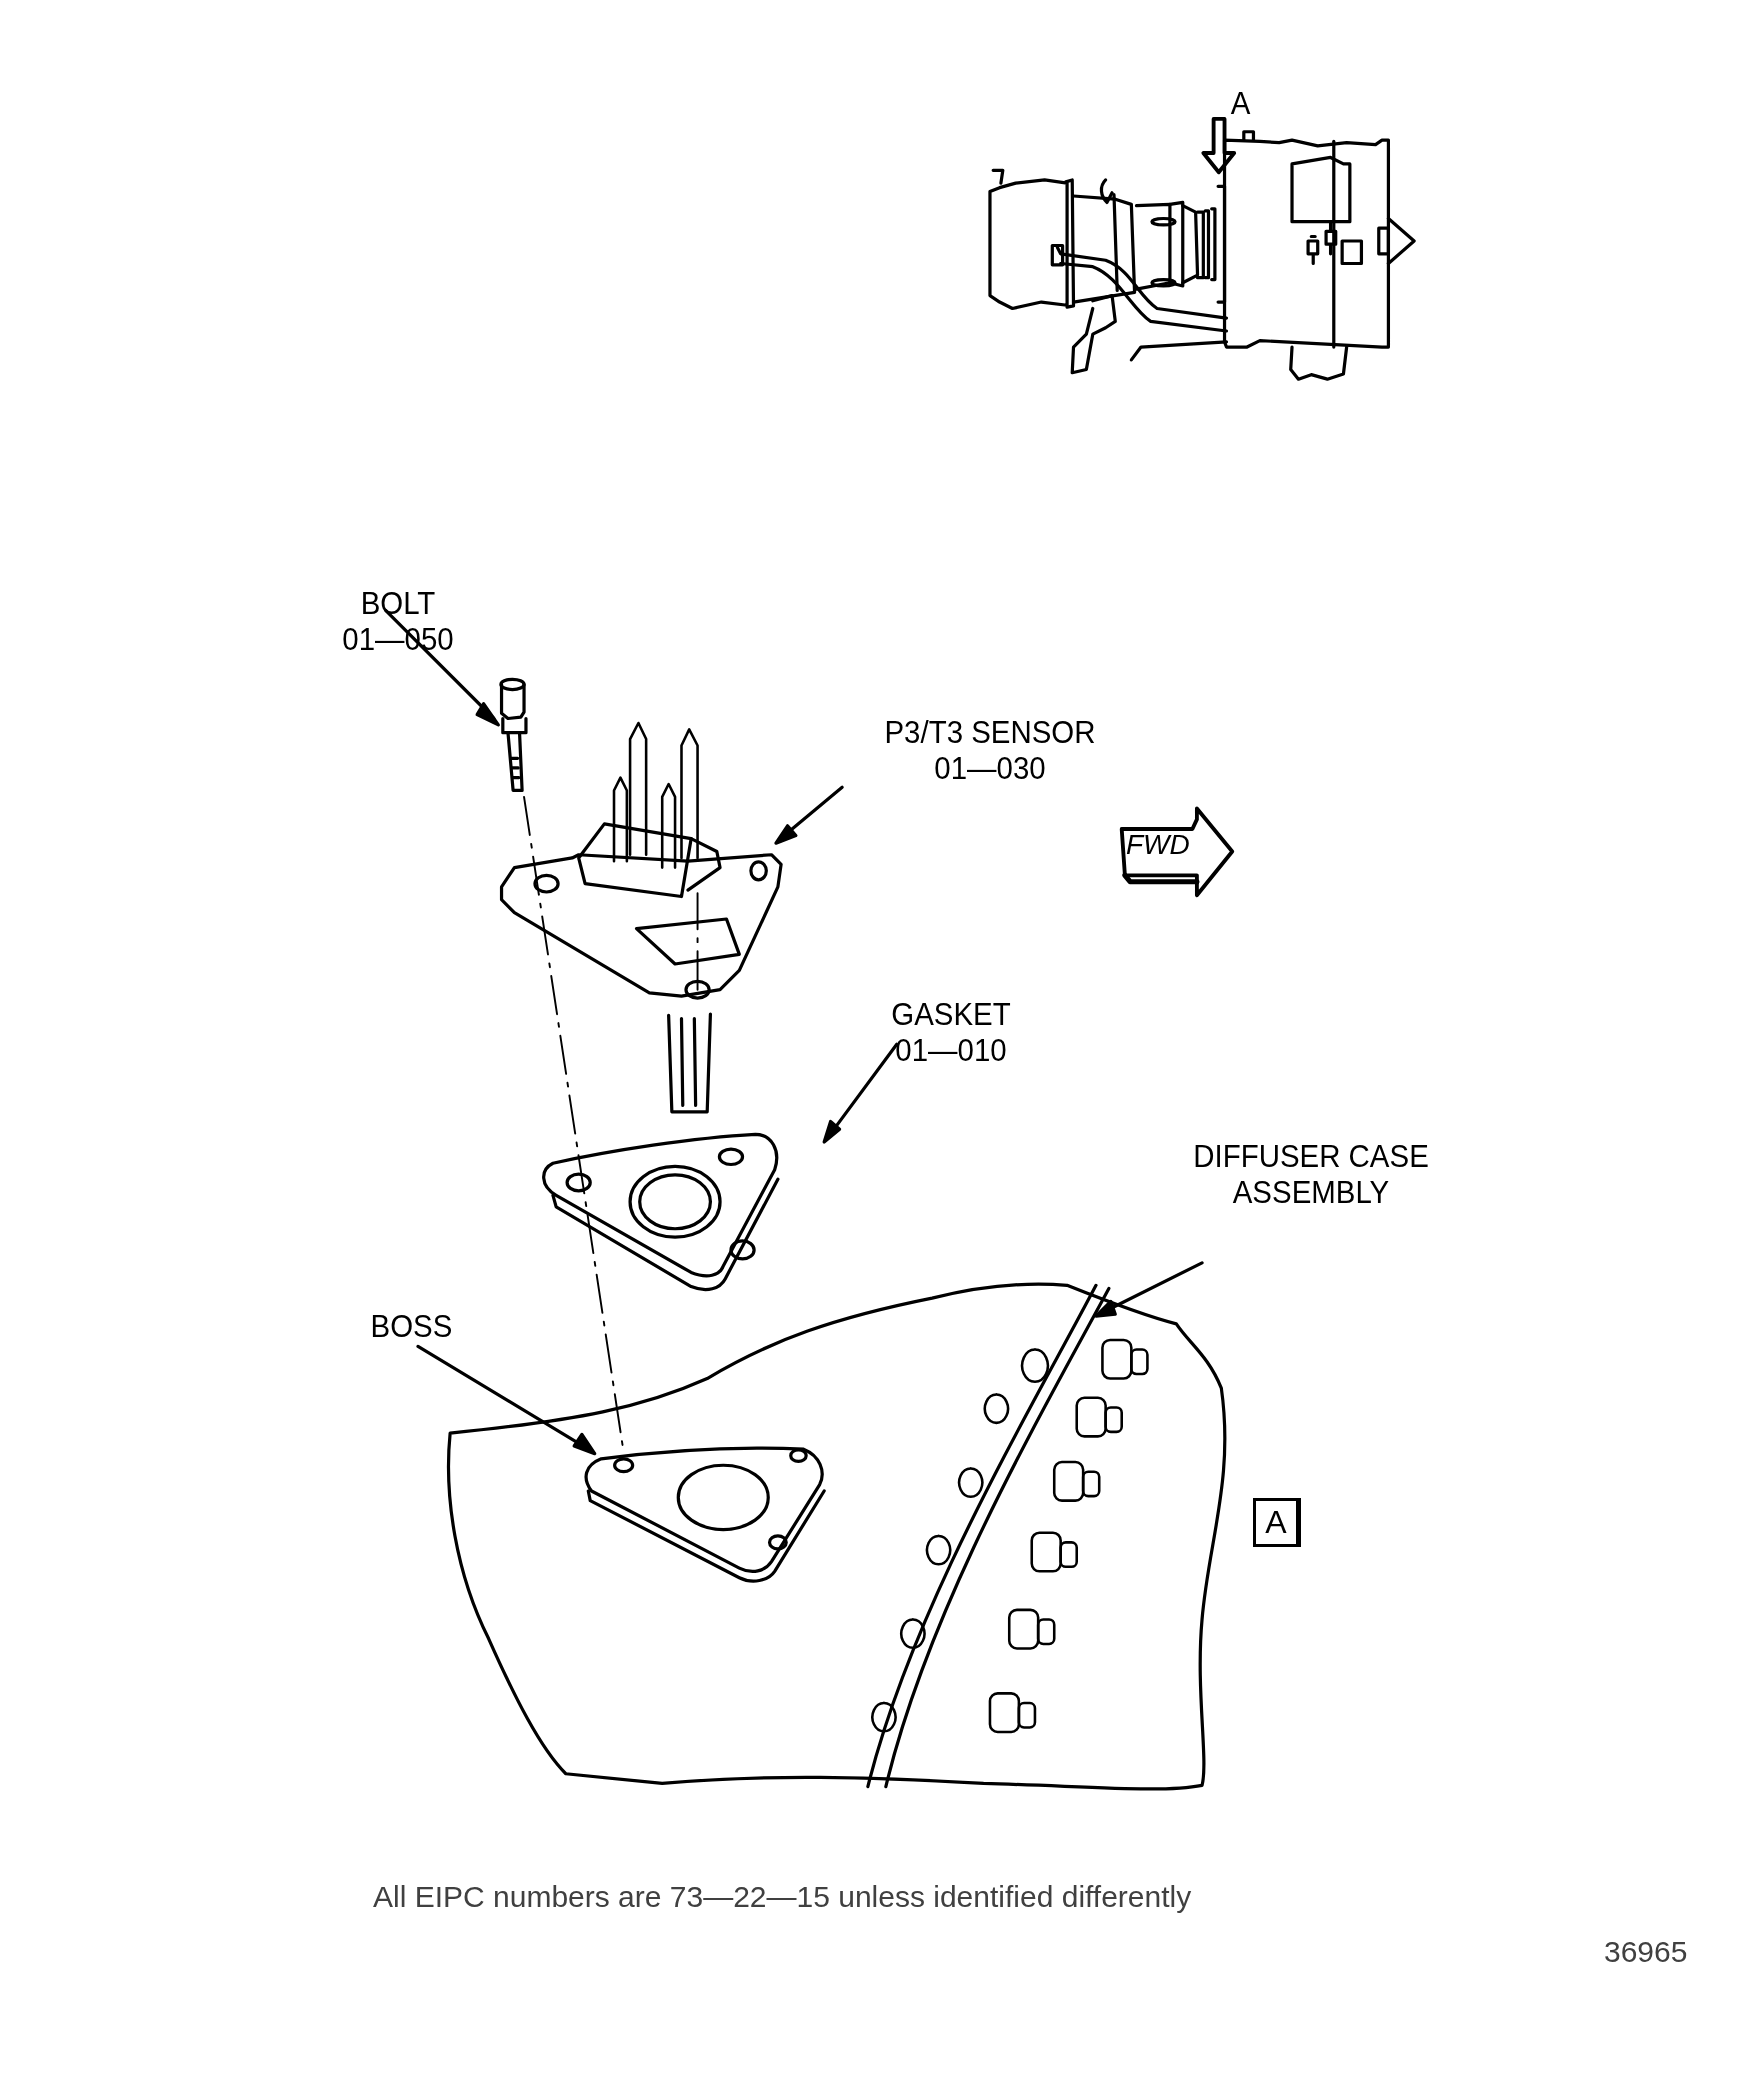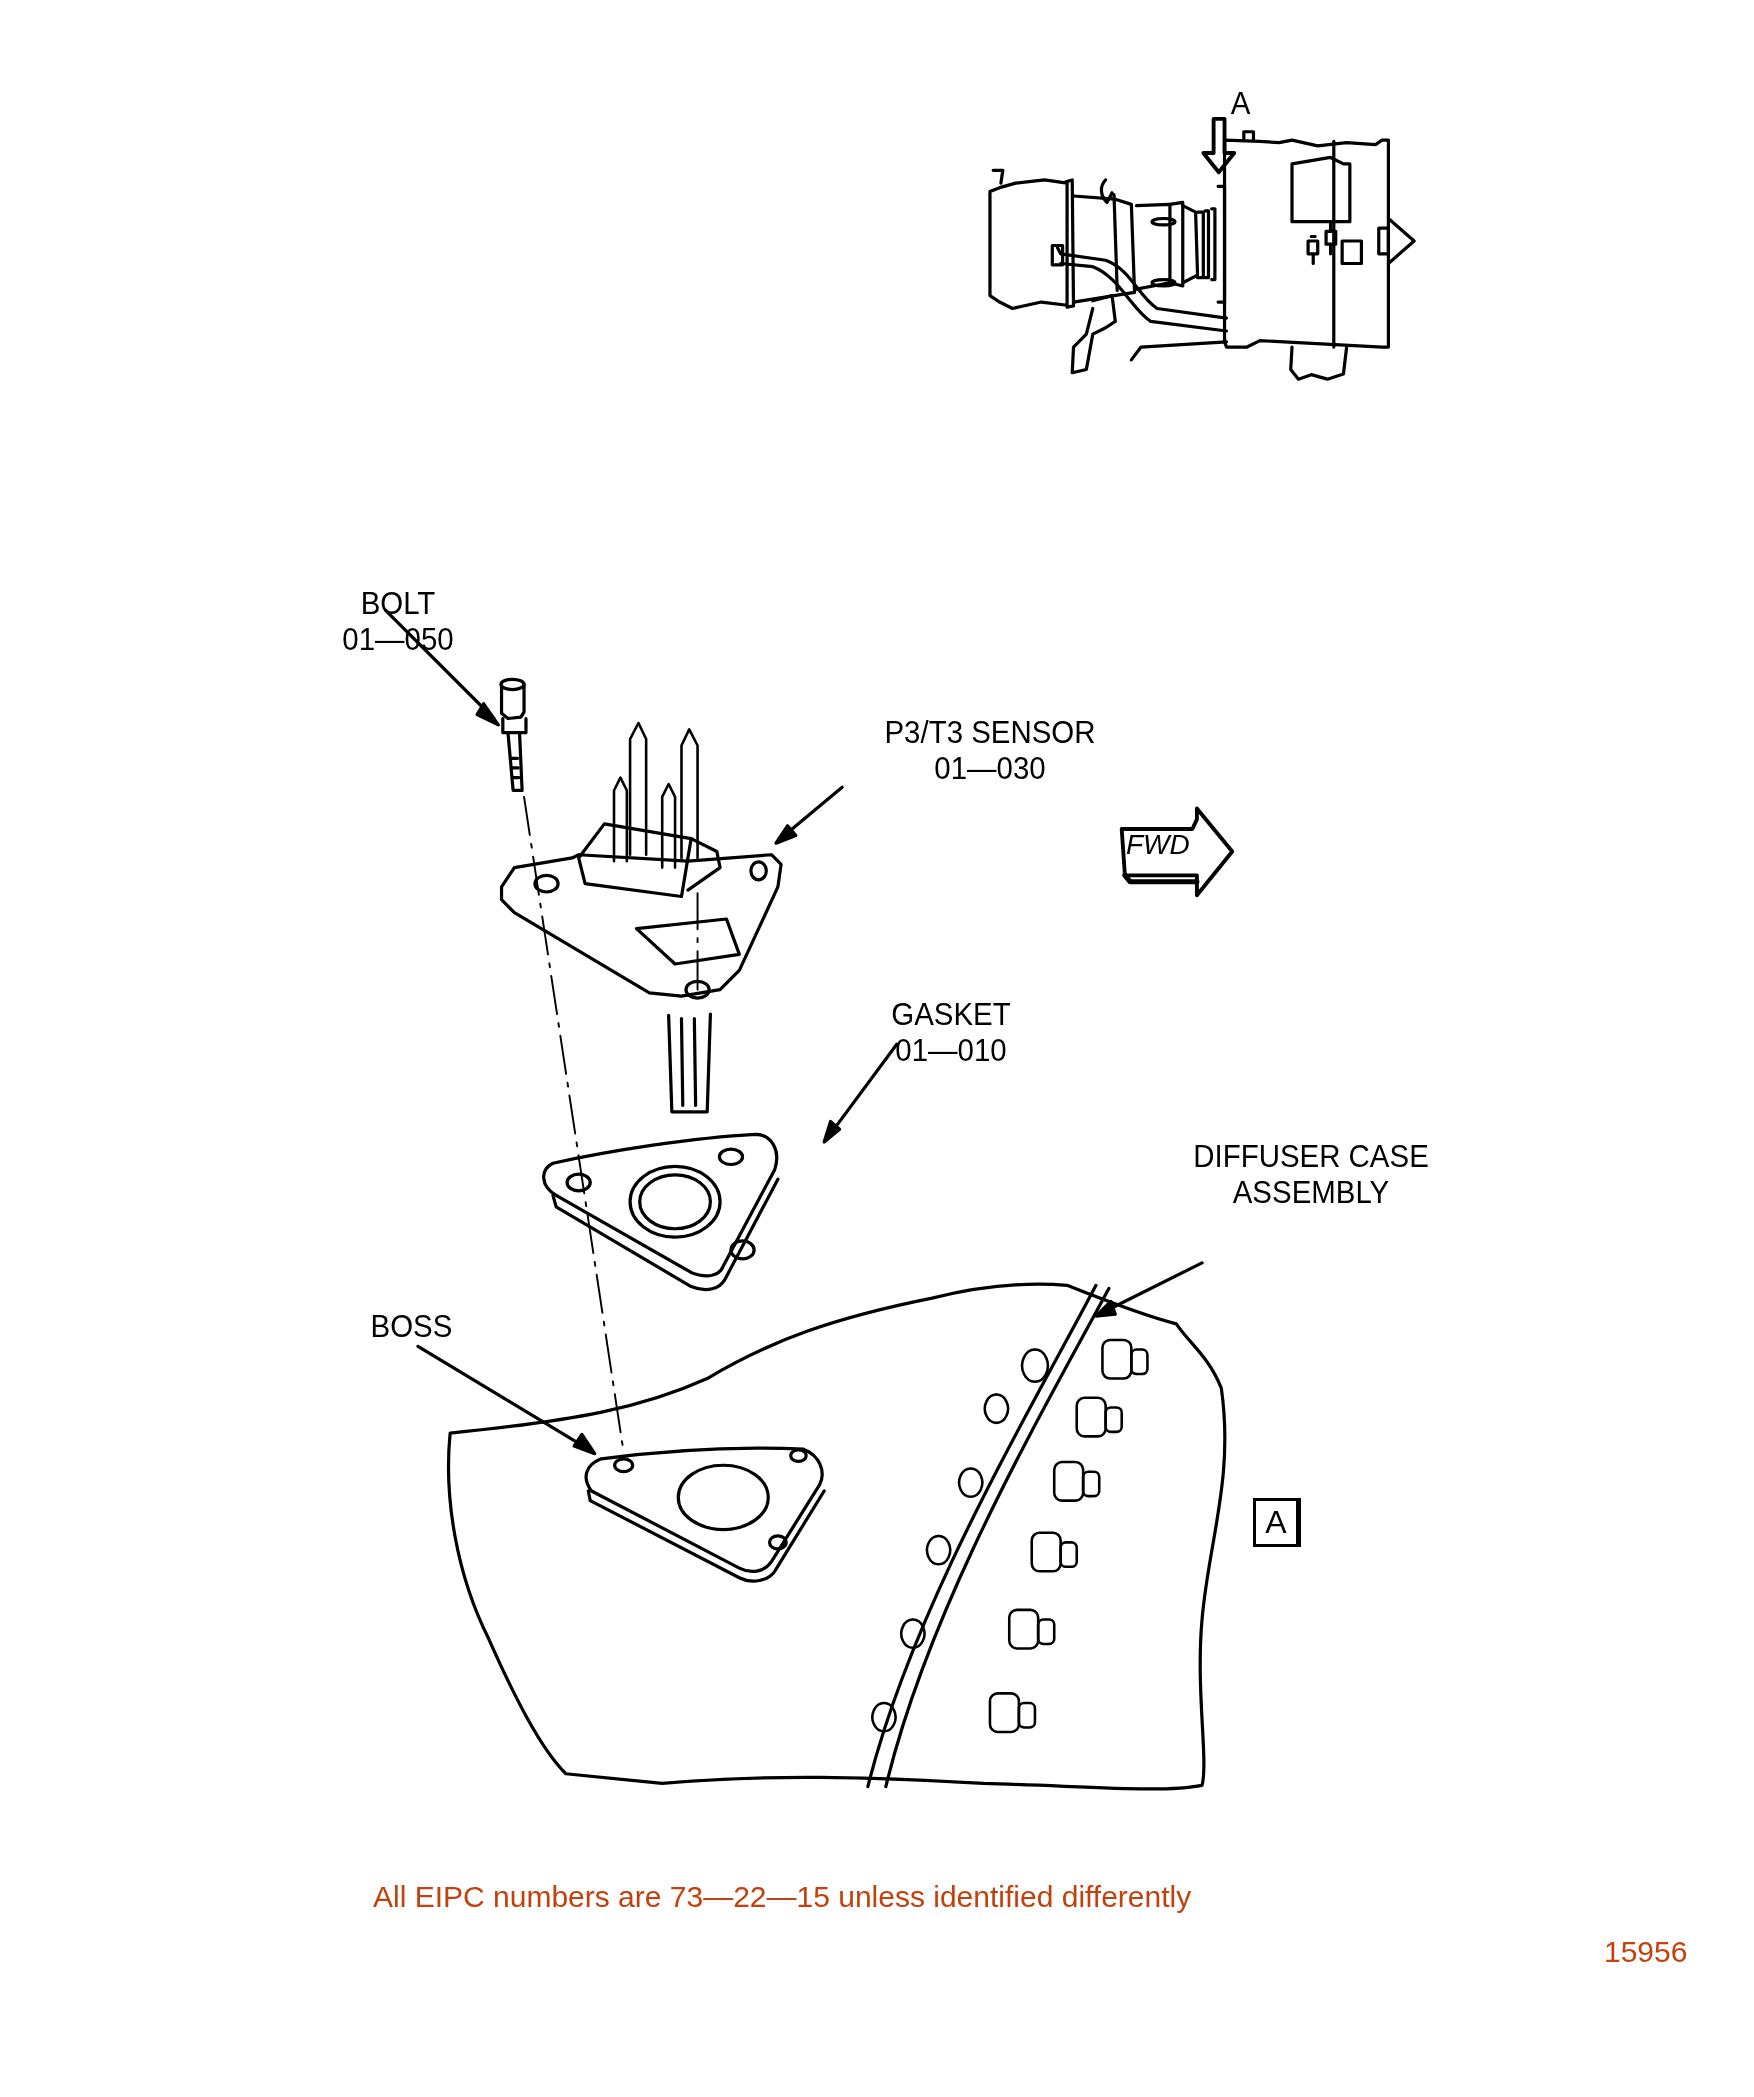--- a/index.html
+++ b/index.html
@@ -1,21 +1,21 @@
 <!DOCTYPE html>
 <html style="font-size:10.3px"><head>
 <meta charset="utf-8">
 <style>
   html, body { margin:0; padding:0; background:#ffffff; }
   body { width:1755px; height:2097px; position:relative; overflow:hidden;
          font-family:"Liberation Sans", sans-serif; color:#000; }
   svg#art { position:absolute; left:0; top:0; width:1755px; height:2097px; }
   .lbl { position:absolute; font-family:"Liberation Sans", sans-serif; font-size:32px;
          line-height:36px; text-align:center; transform:scaleX(0.92); transform-origin:center; color:#000; }
-  .foot { position:absolute; font-size:30px; line-height:33px; color:#c2410c; }
+  .foot { position:absolute; font-size:30px; line-height:33px; color:#404040; }
   .box-a { position:absolute; left:1253px; top:1498px; width:48px; height:49px;
            border:3.2px solid #000; border-right-width:5.1px; box-sizing:border-box;
            font-size:32px; line-height:42px; text-align:center; }
   .fwd { position:absolute; left:1126px; top:829px; font-size:28px; font-weight:normal;font-style:italic; }
 </style>
 </head>
 <body>
 
 <svg id="art" viewBox="0 0 2730 3263" fill="none" stroke="#000" stroke-width="5" stroke-linejoin="round" stroke-linecap="round">
 
@@ -166,14 +166,14 @@
 
 <div class="lbl" style="left:357px;top:1308px;width:109px;">
   <div>BOSS</div>
 </div>
 
 <div class="fwd">FWD</div>
 
 <div class="box-a">A</div>
 
 <div class="foot" style="left:373px;top:1880px;">All EIPC numbers are 73—22—15 unless identified differently</div>
-<div class="foot" style="left:1604px;top:1935px;">15956</div>
+<div class="foot" style="left:1604px;top:1935px;">36965</div>
 
 
 </body></html>

